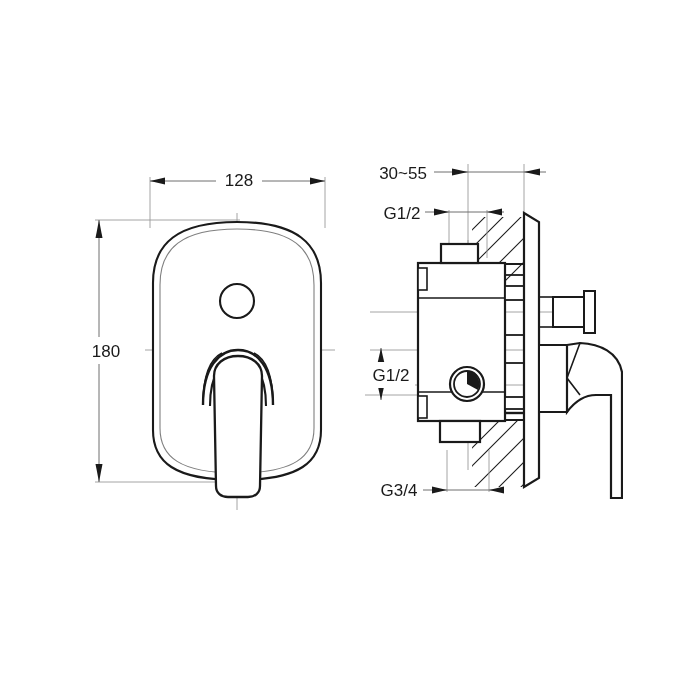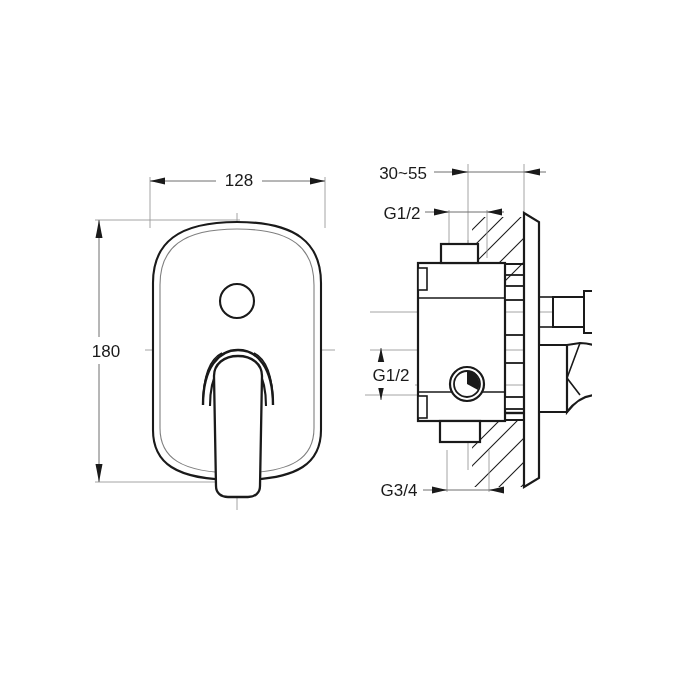--- a/index.html
+++ b/index.html
@@ -7,20 +7,21 @@
     padding: 0;
     background: #ffffff;
   }
   #page {
     position: relative;
     width: 592px;
     height: 700px;
     background: #ffffff;
     font-family: "Liberation Sans", sans-serif;
     overflow: hidden;
+    padding-left: 31px;
   }
   #drawing {
     position: absolute;
     left: 0;
     top: 0;
     width: 700px;
     height: 700px;
   }
   .dim-text {
     font-family: "Liberation Sans", sans-serif;

